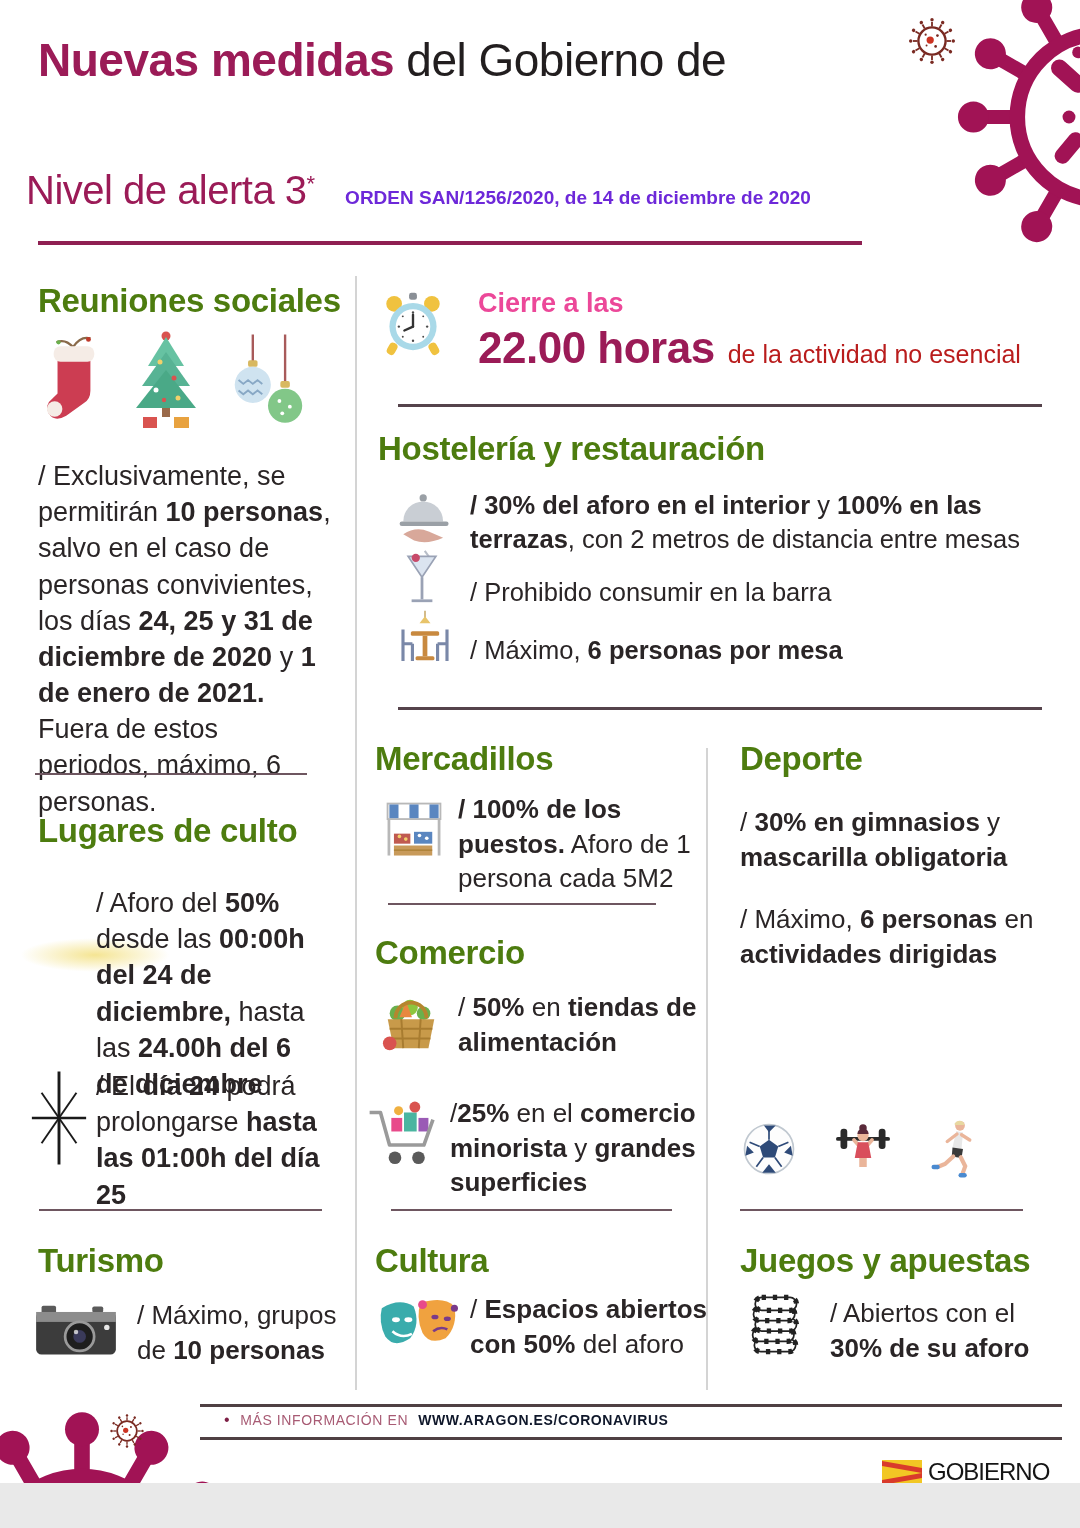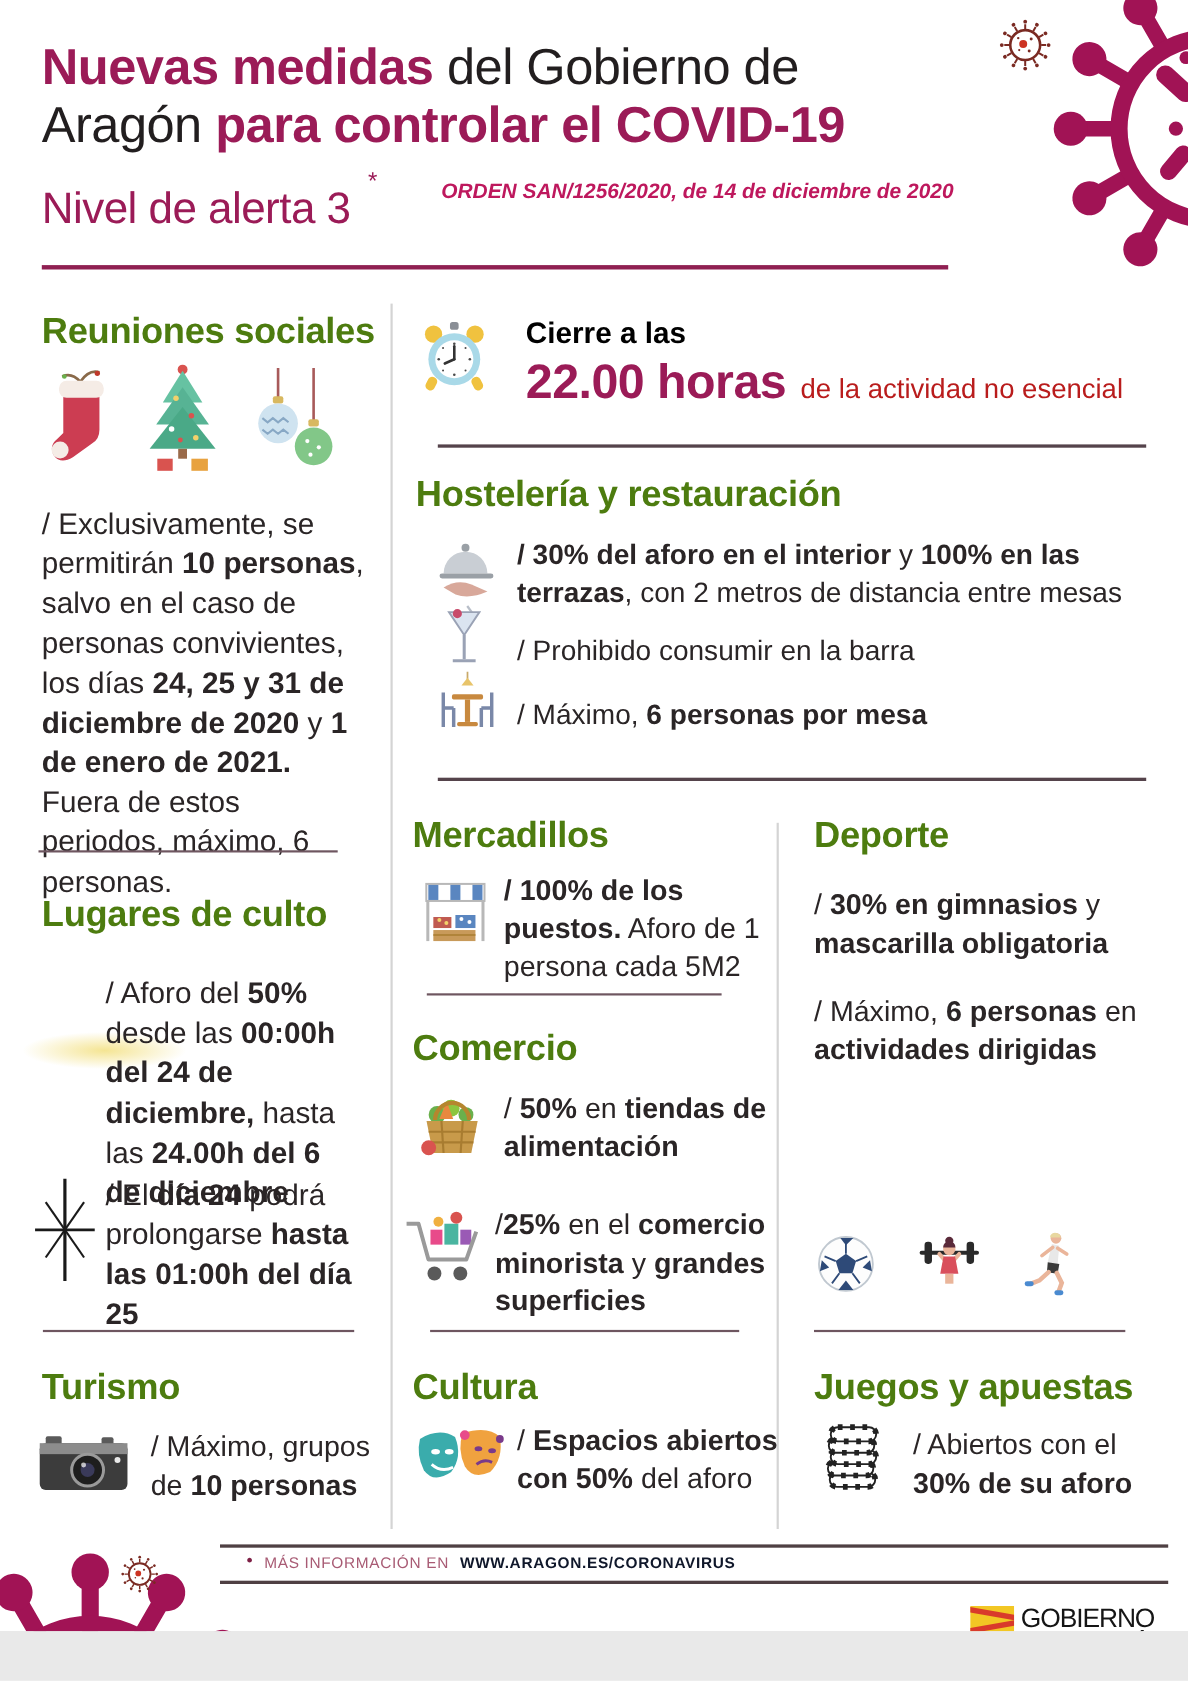--- a/index.html
+++ b/index.html
@@ -3,34 +3,34 @@
 <meta charset="utf-8">
 <style>
   html,body{margin:0;padding:0;background:#e9e9e9;}
   .page{position:relative;width:1080px;height:1483px;margin:0 auto;background:#ffffff;
         overflow:hidden;font-family:"Liberation Sans","DejaVu Sans",sans-serif;color:#2a2526;}
   .abs{position:absolute;}
   
   .title{left:38px;top:34px;width:840px;font-size:46px;line-height:1.16;font-weight:400;color:#221e1f;letter-spacing:-0.5px;}
   .title .seg-b{font-weight:700;}
   .title .seg-accent{color:#9b1b57;}
-  .alert-row{left:38px;top:168px;width:1000px;display:flex;align-items:flex-start;gap:16px;}
+  .alert-row{left:26px;top:168px;width:1000px;display:flex;align-items:flex-end;}
   .alert-level{font-size:40px;font-weight:400;color:#9b1b57;letter-spacing:-0.5px;}
   .alert-star{font-size:22px;color:#9b1b57;vertical-align:super;position:relative;top:-16px;}
-  .order-ref{font-size:19px;font-style:italic;font-weight:700;color:#be185d;margin-left:42px;position:relative;top:-4px;}
+  .order-ref{font-size:19px;font-weight:700;color:#6d28d9;margin-left:30px;position:relative;top:-4px;}
   .header-rule{left:38px;top:241px;width:824px;height:4px;background:#8f2052;}
   
   .sec-title{font-size:33px;font-weight:700;color:#4d7c0f;letter-spacing:-0.3px;}
   .body-txt{font-size:27px;line-height:1.34;color:#2a2526;}
   .body-txt .seg-b{font-weight:700;}
   .hdiv{height:2px;background:#6e5660;}
   .hdiv-dark{height:3px;background:#4f4043;}
   .vdiv{width:2px;background:#d4d4d4;}
   
-  .closure-intro{font-size:27px;font-weight:700;color:#000000;}
+  .closure-intro{font-size:27px;font-weight:700;color:#ec4899;}
   .closure-time-row{display:flex;align-items:baseline;margin-top:4px;text-align:right;}
   .closure-time{font-size:44px;font-weight:700;color:#9b1b57;letter-spacing:-0.5px;}
   .closure-tail{font-size:25px;font-weight:400;color:#b91c1c;margin-left:13px;}
   
   .item-txt{font-size:26px;line-height:1.33;}
   .item-txt .seg-b{font-weight:700;}
   
   .footer-text{font-size:14px;letter-spacing:0.6px;color:#a85b74;font-weight:400;display:flex;align-items:center;gap:10px;}
   .footer-text .f-url{color:#0f172a;font-weight:700;}
   .footer-text .f-bullet{color:#7d1f45;font-size:16px;}
@@ -143,21 +143,20 @@
     </svg>
   <svg class="abs" style="left:-88px;top:1398px;width:340px;height:340px" viewBox="0 0 240 240">
       <use href="#virus-filled"></use>
     </svg>
   <svg class="abs" style="left:106px;top:1410px;width:42px;height:42px" viewBox="0 0 64 64">
       <use href="#virus-outline"></use>
     </svg>
 
   <div class="abs title">
     <div><span class="seg-b seg-accent">Nuevas medidas</span><span> del Gobierno de</span></div>
-    <div><span>Aragón </span><span class="seg-b seg-accent">para controlar el COVID-19</span></div>
   </div>
   <div class="abs alert-row">
     <span class="alert-level">Nivel de alerta 3</span>
     <span class="alert-star">*</span>
     <span class="order-ref">ORDEN SAN/1256/2020, de 14 de diciembre de 2020</span>
   </div>
   <div class="abs header-rule"></div>
 
   <div class="abs vdiv" style="left:355px;top:276px;height:1114px"></div>
   <div class="abs vdiv" style="left:706px;top:748px;height:642px"></div>

